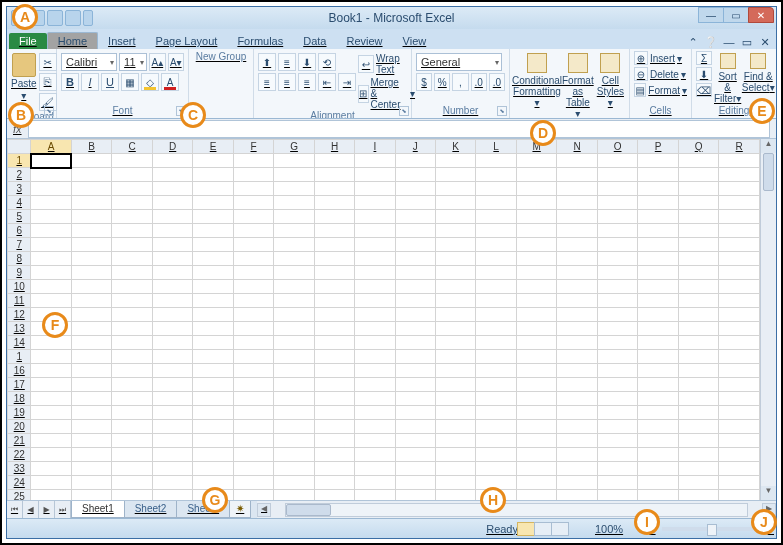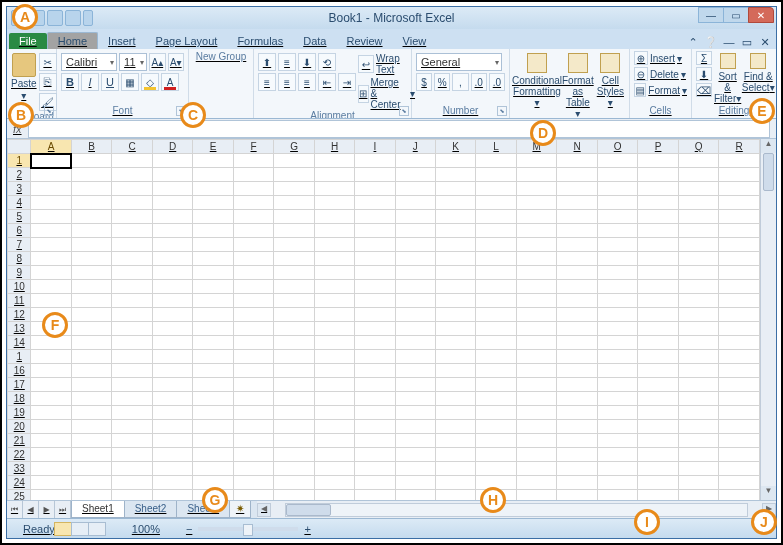--- a/index.html
+++ b/index.html
@@ -58,21 +58,21 @@
 .vscroll .arr.up{top:0;} .vscroll .arr.dn{bottom:0;}
 .sheetbar { height:18px; background:#dbe6f1; border-top:1px solid #b0c4d8; display:flex; align-items:stretch;}
 .navbtn { width:16px; border-right:1px solid #b7c6d6; text-align:center; font-size:8px; color:#555; line-height:18px; background:#e8eef5;}
 .sheettab { padding:0 10px; border:1px solid #9eb3c9; border-top:none; background:#fff; font-size:10px; line-height:16px; color:#333; margin-right:-1px;}
 .sheettab.inactive { background:#dbe6f1; color:#39608a;}
 .newsheet { width:22px; text-align:center; font-size:10px; border:1px solid #9eb3c9; border-top:none; background:#eef3f8; line-height:16px; color:#7a5c00;}
 .hscroll { flex:1; margin-left:6px; display:flex; align-items:center; background:#e8eef5;}
 .hscroll .track { flex:1; height:14px; border:1px solid #c0ccda; background:#eef3f8; margin:0 14px; position:relative;}
 .hscroll .track .thumb { position:absolute; top:0;bottom:0;left:0;width:45px;background:#cfdceb;border:1px solid #aab9cc;border-radius:2px;}
 .hscroll .arr { width:14px; height:14px; font-size:8px; color:#666; text-align:center; background:#dde7f1; border:1px solid #c0ccda;}
-.statusbar { height:20px; background:linear-gradient(#dceaf6,#c5dbee); border-top:1px solid #9bb8d3; display:flex; align-items:center; justify-content:flex-start; padding:0 16px; color:#2b4d6f;}
+.statusbar { height:20px; background:linear-gradient(#dceaf6,#c5dbee); border-top:1px solid #9bb8d3; display:flex; align-items:center; justify-content:flex-end; padding:0 2px; color:#2b4d6f;}
 .viewbtns { display:flex; gap:0; align-items:center;}
 .vbtn { width:18px; height:14px; border:1px solid #a8bdd2; background:#e6eef6; margin-left:-1px;}
 .vbtn.active { background:#f8e6b0; border-color:#d4b560;}
 .zoom { display:flex; align-items:center; gap:6px;}
 .slider { width:100px; height:4px; background:#cfdceb; position:relative;}
 .slider::before { content:""; position:absolute; left:50%; top:-3px; width:8px; height:10px; background:#eef3f8; border:1px solid #a8bdd2; transform:translateX(-50%);}
 .badge { position:absolute; width:26px; height:26px; border:3px solid #e88a1a; background:#fff; border-radius:50%; display:flex; align-items:center; justify-content:center; font-weight:bold; color:#e88a1a; font-size:14px; z-index:50;}
 </style>
 </head>
 <body>

